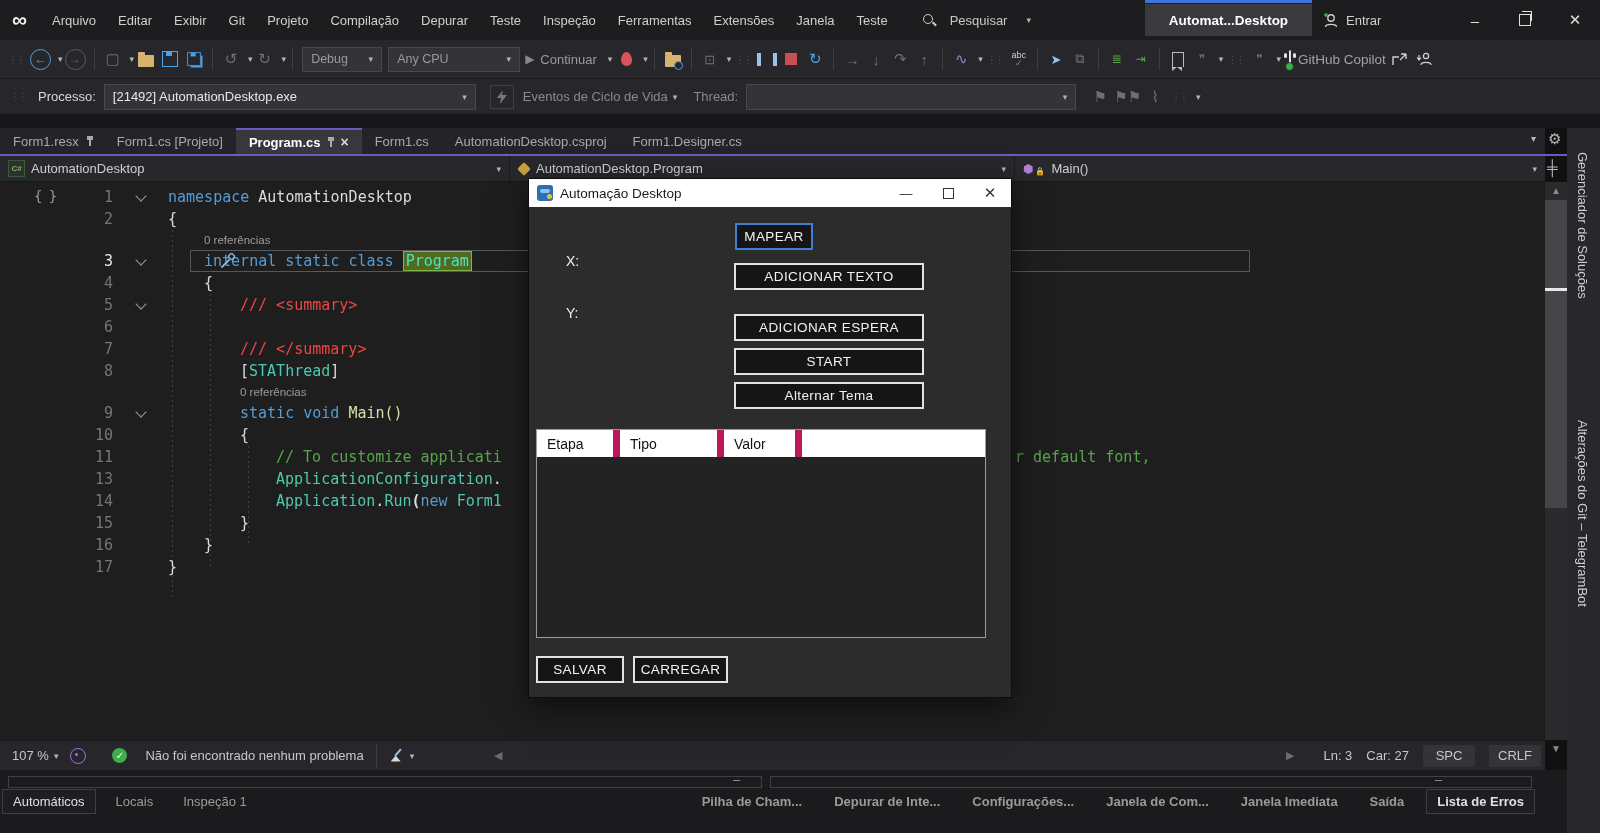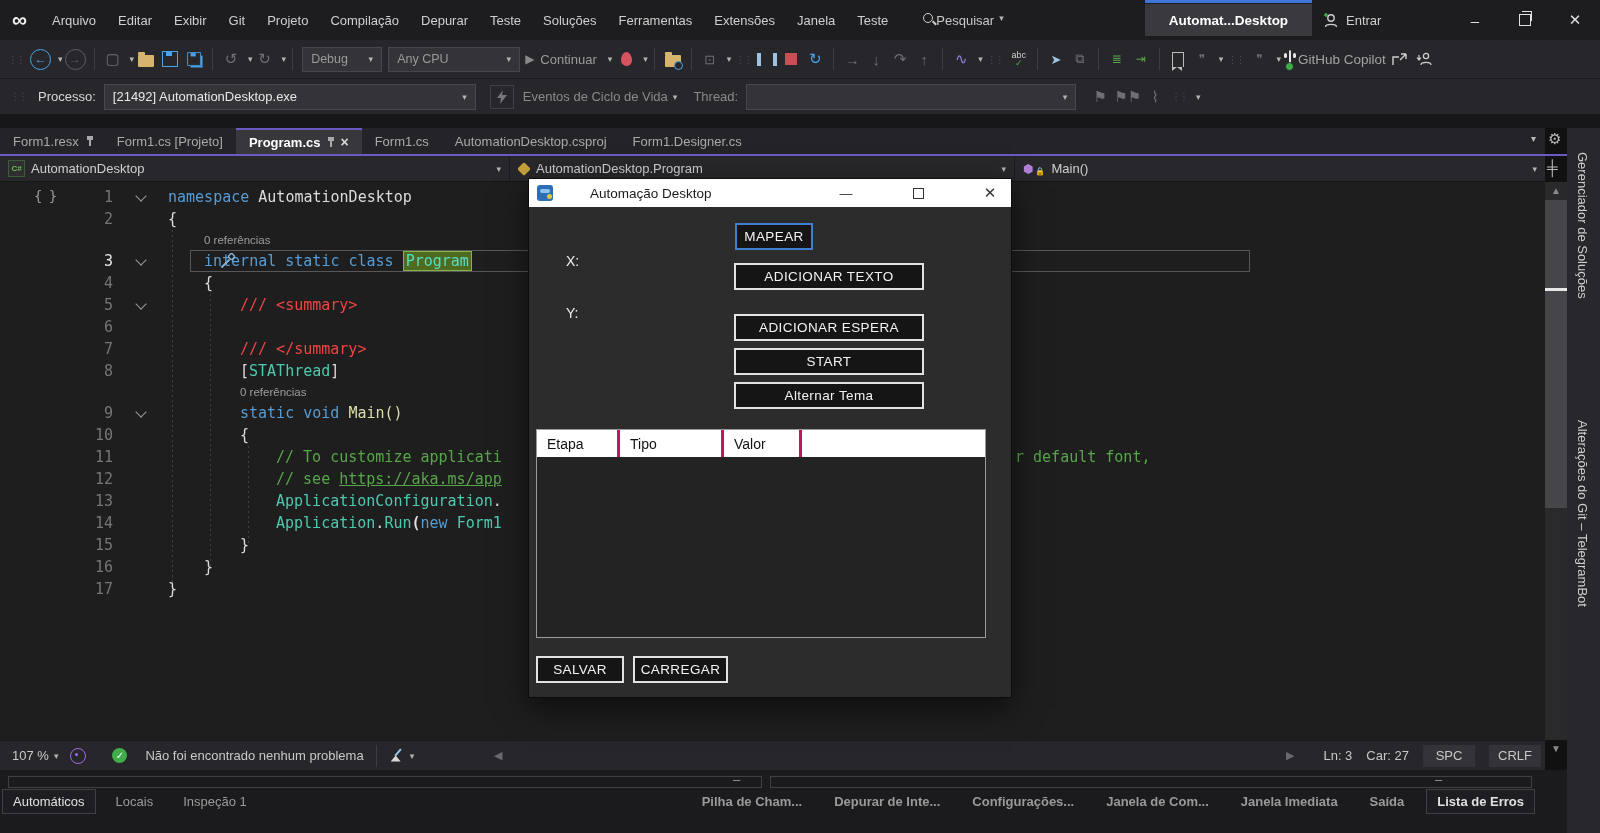--- a/index.html
+++ b/index.html
@@ -7,21 +7,21 @@
        font-family:"Liberation Sans",sans-serif;color:#c8c8c8;-webkit-font-smoothing:antialiased;}
   .abs{position:absolute;}
   .flex{display:flex;align-items:center;}
   .dd{color:#b4b4b4;font-size:9px;margin-left:5px;}
   .vsep{width:1px;height:22px;background:#3d3d42;margin:0 6px;}
 
   
   #titlebar{left:0;top:0;width:1600px;height:40px;background:#1d1d20;display:flex;align-items:center;}
   #vs-logo{font-size:21px;color:#f0f0f0;margin:0 14px 0 12px;font-weight:bold;}
   .menu-item{font-size:13px;color:#cfcfcf;padding:0 11px;height:40px;display:flex;align-items:center;cursor:default;}
-  #search-wrap{margin-left:24px;display:flex;gap:0;}
+  #search-wrap{margin-left:24px;display:flex;align-items:center;gap:14px;}
   .mag{position:relative;width:13px;height:13px;}
   .mag::before{content:"";position:absolute;left:0;top:0;width:8px;height:8px;border:1.6px solid #cfcfcf;border-radius:50%;}
   .mag::after{content:"";position:absolute;left:9px;top:9px;width:5px;height:1.8px;background:#cfcfcf;transform:rotate(45deg);}
   #win-title-box{position:absolute;left:1145px;top:4px;width:167px;height:32px;background:#3a3a3e;
       display:flex;align-items:center;justify-content:center;font-size:13.5px;font-weight:bold;color:#fff;}
   #accent-line{left:1145px;top:0;width:167px;height:3px;background:#3f74d8;}
   #signin{position:absolute;left:1322px;top:0;height:40px;display:flex;align-items:center;gap:7px;font-size:13px;color:#cfcfcf;}
   .winbtn{width:50px;height:40px;display:flex;align-items:center;justify-content:center;color:#e0e0e0;font-size:15px;}
   #winbtns{position:absolute;right:0;top:0;display:flex;}
   .restore-glyph{width:10px;height:10px;border:1.3px solid #e0e0e0;position:relative;}
@@ -101,34 +101,34 @@
 
   
   #vscroll{left:1545px;top:182px;width:22px;height:558px;background:#2a2a2d;}
   #vthumb{left:0;top:18px;width:22px;height:308px;background:#45454a;}
   #vmark{left:0;top:106px;width:22px;height:3px;background:#e8e8e8;}
   .scroll-arrow{color:#8a8a8a;font-size:10px;text-align:center;width:22px;}
 
   
   #appwin{left:528px;top:178px;width:484px;height:520px;background:#2c2c2c;z-index:50;
           box-shadow:0 10px 30px rgba(0,0,0,.55);border:1px solid #0c0c0c;box-sizing:border-box;}
-  #appwin-title{position:absolute;left:0;top:0;width:100%;height:28px;background:#ffffff;display:flex;align-items:center;box-sizing:border-box;padding-left:8px;gap:30px;}
+  #appwin-title{position:absolute;left:0;top:0;width:100%;height:28px;background:#ffffff;display:flex;align-items:center;box-sizing:border-box;padding-left:8px;}
   #appwin-title .t{font-size:13.5px;color:#1a1a1a;margin-left:7px;}
   .appwin-ctrl{width:42px;height:28px;display:flex;align-items:center;justify-content:center;color:#333;font-size:13px;}
   .max-glyph{width:9px;height:9px;border:1.2px solid #333;}
   .app-ic{width:16px;height:16px;border-radius:3px;background:#2d6fb5;position:relative;}
   .app-ic::before{content:"";position:absolute;left:3px;top:4px;width:10px;height:4px;background:#8fc3ef;border-radius:2px;}
   .app-ic::after{content:"";position:absolute;right:1px;bottom:2px;width:5px;height:5px;background:#e8c33c;border-radius:50%;}
   .form-btn{position:absolute;background:#151515;border:2px solid #e2e2e2;color:#f2f2f2;
             display:flex;align-items:center;justify-content:center;font-size:13.5px;letter-spacing:.4px;box-sizing:border-box;}
   .form-btn.focus{border-color:#3e7fd1;}
   .form-label{position:absolute;color:#f0f0f0;font-size:14px;}
   #steps-table{position:absolute;left:7px;top:250px;width:450px;height:209px;border:1px solid #9a9a9a;background:#232323;box-sizing:border-box;}
   #steps-head{display:flex;background:#ffffff;height:27px;align-items:center;}
-  .th{color:#111;font-size:14px;padding-left:10px;box-sizing:border-box;height:27px;display:flex;align-items:center;border-right:3px solid #be185d;}
+  .th{color:#111;font-size:14px;padding-left:10px;box-sizing:border-box;height:27px;display:flex;align-items:center;border-right:7px solid #be185d;}
 
   
   #statusrow{left:0;top:740px;width:1545px;height:30px;background:#27272b;border-top:1px solid #1a1a1d;display:flex;align-items:center;font-size:13px;color:#c8c8c8;box-sizing:border-box;padding-left:12px;}
   .check-ic{width:15px;height:15px;border-radius:50%;background:#3fae49;color:#fff;font-size:10px;display:flex;align-items:center;justify-content:center;}
   .feedback-ic{width:14px;height:14px;border-radius:50%;border:1.7px solid #a06ae8;position:relative;}
   .feedback-ic::after{content:"";position:absolute;left:4px;top:4px;width:3px;height:3px;background:#a06ae8;border-radius:50%;}
   .broom-ic{position:relative;width:16px;height:16px;}
   .broom-ic::before{content:"";position:absolute;left:8px;top:0;width:2px;height:9px;background:#9cc3e5;transform:rotate(40deg);}
   .broom-ic::after{content:"";position:absolute;left:2px;top:8px;width:10px;height:6px;background:#d8d8d8;clip-path:polygon(0 100%,50% 0,100% 100%);}
   .chip{height:22px;background:#333338;display:flex;align-items:center;justify-content:center;font-size:13px;color:#c8c8c8;}
@@ -158,21 +158,21 @@
   <span id="vs-logo">∞</span>
   <div id="menubar" class="flex">
       <span class="menu-item">Arquivo</span>
       <span class="menu-item">Editar</span>
       <span class="menu-item">Exibir</span>
       <span class="menu-item">Git</span>
       <span class="menu-item">Projeto</span>
       <span class="menu-item">Compilação</span>
       <span class="menu-item">Depurar</span>
       <span class="menu-item">Teste</span>
-      <span class="menu-item">Soluções</span>
+      <span class="menu-item">Inspeção</span>
       <span class="menu-item">Ferramentas</span>
       <span class="menu-item">Extensões</span>
       <span class="menu-item">Janela</span>
       <span class="menu-item">Teste</span>
     </div>
   <div id="search-wrap">
     <span class="mag"></span>
     <span style="font-size:13px;">Pesquisar</span>
     <span class="dd">▾</span>
   </div>
@@ -395,21 +395,20 @@
           </svg></span><span class="codeseg" style="padding-left: 36px;"><span class="seg-kw">internal</span><span class="seg-pl"> </span><span class="seg-kw">static</span><span class="seg-pl"> </span><span class="seg-kw">class</span><span class="seg-pl"> </span><span class="seg-hl">Program</span></span><div class="curbox"></div></div>
       <div class="crow"><span class="ln">4</span><span class="foldcol"></span><span class="codeseg" style="padding-left: 36px;"><span class="seg-pl">{</span></span></div>
       <div class="crow"><span class="ln">5</span><span class="foldcol"><span class="chev"></span></span><span class="codeseg" style="padding-left: 72px;"><span class="seg-doc">/// &lt;summary&gt;</span></span></div>
       <div class="crow"><span class="ln">6</span><span class="foldcol"></span></div>
       <div class="crow"><span class="ln">7</span><span class="foldcol"></span><span class="codeseg" style="padding-left: 72px;"><span class="seg-doc">/// &lt;/summary&gt;</span></span></div>
       <div class="crow"><span class="ln">8</span><span class="foldcol"></span><span class="codeseg" style="padding-left: 72px;"><span class="seg-pl">[</span><span class="seg-cls">STAThread</span><span class="seg-pl">]</span></span></div>
       <div class="clrow"><span style="padding-left: 240px;">0 referências</span></div>
       <div class="crow"><span class="ln">9</span><span class="foldcol"><span class="chev"></span></span><span class="codeseg" style="padding-left: 72px;"><span class="seg-kw">static</span><span class="seg-pl"> </span><span class="seg-kw">void</span><span class="seg-pl"> </span><span class="seg-meth">Main()</span></span></div>
       <div class="crow"><span class="ln">10</span><span class="foldcol"></span><span class="codeseg" style="padding-left: 72px;"><span class="seg-pl">{</span></span></div>
       <div class="crow"><span class="ln">11</span><span class="foldcol"></span><span class="codeseg" style="padding-left: 108px;"><span class="seg-com">// To customize applicati</span><span class="seg-abs">r default font,</span></span></div>
-      <div class="crow"><span class="ln">12</span><span class="foldcol"></span><span class="codeseg" style="padding-left: 108px;"><span class="seg-com">// see </span><span class="seg-link">https://aka.ms/app</span></span></div>
       <div class="crow"><span class="ln">13</span><span class="foldcol"></span><span class="codeseg" style="padding-left: 108px;"><span class="seg-cls">ApplicationConfiguration</span><span class="seg-pl">.</span></span></div>
       <div class="crow"><span class="ln">14</span><span class="foldcol"></span><span class="codeseg" style="padding-left: 108px;"><span class="seg-cls">Application</span><span class="seg-pl">.</span><span class="seg-cls">Run</span><span class="seg-plb">(</span><span class="seg-kw">new</span><span class="seg-pl"> </span><span class="seg-cls">Form1</span></span></div>
       <div class="crow"><span class="ln">15</span><span class="foldcol"></span><span class="codeseg" style="padding-left: 72px;"><span class="seg-pl">}</span></span></div>
       <div class="crow"><span class="ln">16</span><span class="foldcol"></span><span class="codeseg" style="padding-left: 36px;"><span class="seg-pl">}</span></span></div>
       <div class="crow"><span class="ln">17</span><span class="foldcol"></span><span class="codeseg" style="padding-left: 0px;"><span class="seg-pl">}</span></span></div>
     </div>
 </div>
 
 <div id="vscroll" class="abs">
   <div class="scroll-arrow abs" style="top:3px;">▲</div>

